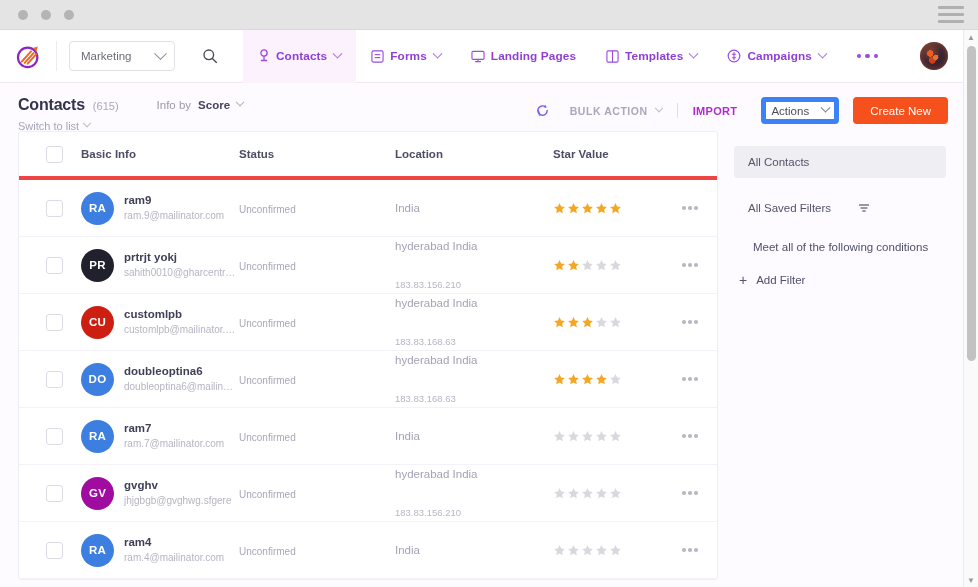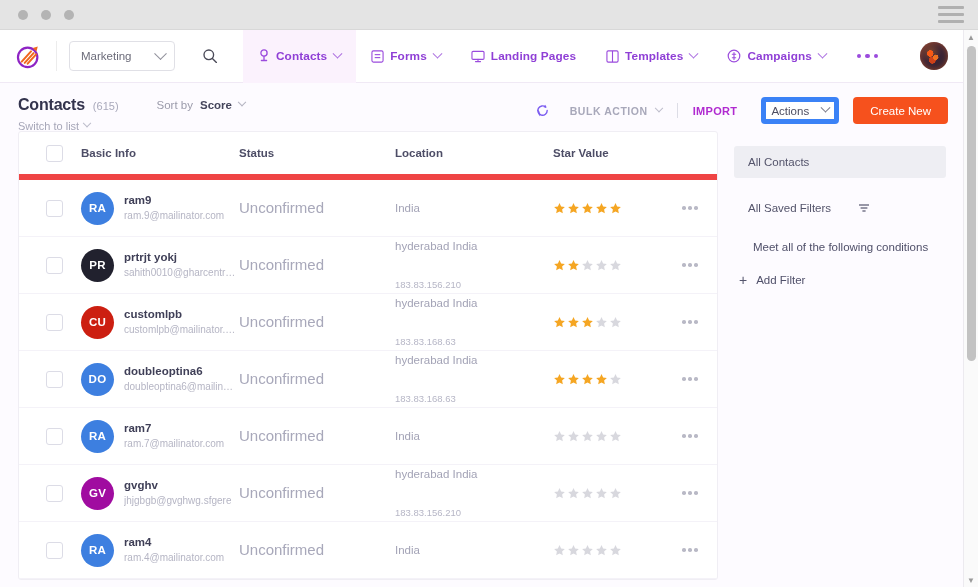--- a/index.html
+++ b/index.html
@@ -163,21 +163,21 @@
 
   .table-card {
     width: 700px;
     background: #fff;
     border: 1px solid #f0eef4;
     border-radius: 3px;
   }
   .thead, .trow {
     display: flex; align-items: center;
   }
-  .thead { height: 48px; border-bottom: 6px solid #ef4444; }
+  .thead { height: 48px; border-bottom: 4px solid #ef4444; }
   .trow { height: 57px; border-bottom: 1px solid #f4f2f8; }
   .c-check { width: 62px; display: flex; justify-content: center; padding-left: 8px;}
   .c-basic { width: 158px; }
   .c-status{ width: 156px; }
   .c-loc   { width: 158px; }
   .c-star  { width: 110px; }
   .c-more  { flex: 1; display: flex; justify-content: center; }
 
   .th { font-size: 11.5px; color: #4d4d66; font-weight: bold; }
   .chk {
@@ -188,21 +188,21 @@
   .contact { display: flex; align-items: center; gap: 10px; }
   .ava {
     width: 33px; height: 33px; border-radius: 50%;
     display: flex; align-items: center; justify-content: center;
     color: #fff; font-size: 11.5px; font-weight: bold; letter-spacing: .3px;
     flex: 0 0 auto;
   }
   .cname { font-size: 11.5px; font-weight: bold; color: #3f3f57; line-height: 1.35; }
   .cmail { font-size: 10px; color: #b5b5c4; line-height: 1.5; white-space: nowrap;
            overflow: hidden; text-overflow: ellipsis; max-width: 112px; }
-  .status-txt { font-size: 15px; color: #a8a8ba; }
+  .status-txt { font-size: 10px; color: #a8a8ba; }
   .loc1 { font-size: 11.5px; color: #a3a3b6; line-height: 1.4; }
   .loc2 { font-size: 9.5px; color: #b6b6c6; line-height: 1.5; margin-top: 24px; }
 
   .stars { display: flex; gap: 1px; }
   .stars svg { width: 13px; height: 13px; display:block; }
   .dots3 { display: flex; gap: 2.5px; }
   .dots3 i { width: 3.5px; height: 3.5px; border-radius: 50%; background: #b9b9c6; display:block; }
 
   
   .filter-panel { width: 212px; padding-top: 15px; }
@@ -358,21 +358,21 @@
         <span class="page-title">Contacts</span>
         <span class="page-count">(615)</span>
       </div>
       <div class="switch-list">
         <span>Switch to list</span>
         <span class="caret"></span>
       </div>
     </div>
 
     <div class="sortby">
-      <span>Sort by</span>
+      <span>Info by</span>
       <b>Score</b>
       <span class="caret"></span>
     </div>
 
     <div class="head-actions">
       <span class="refresh-icon">
         <svg width="15" height="15" viewBox="0 0 16 16">
           <path d="M13 8a5 5 0 1 1-1.6-3.6" fill="none" stroke="#7b5cf0" stroke-width="1.5" stroke-linecap="round"></path>
           <path d="M3 8a5 5 0 0 1 1.6 3.6" fill="none" stroke="#7b5cf0" stroke-width="1.5" stroke-linecap="round"></path>
           <path d="M11 1.8 L12.2 4.8 L9.2 4.4 Z" fill="#7b5cf0"></path>

